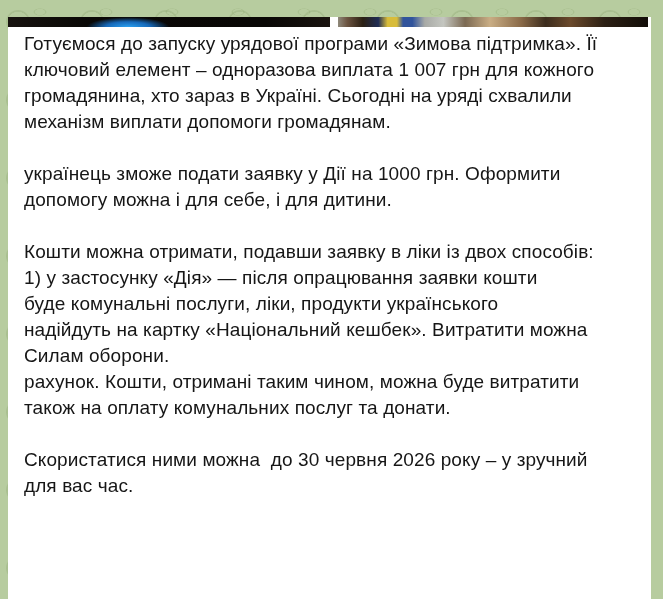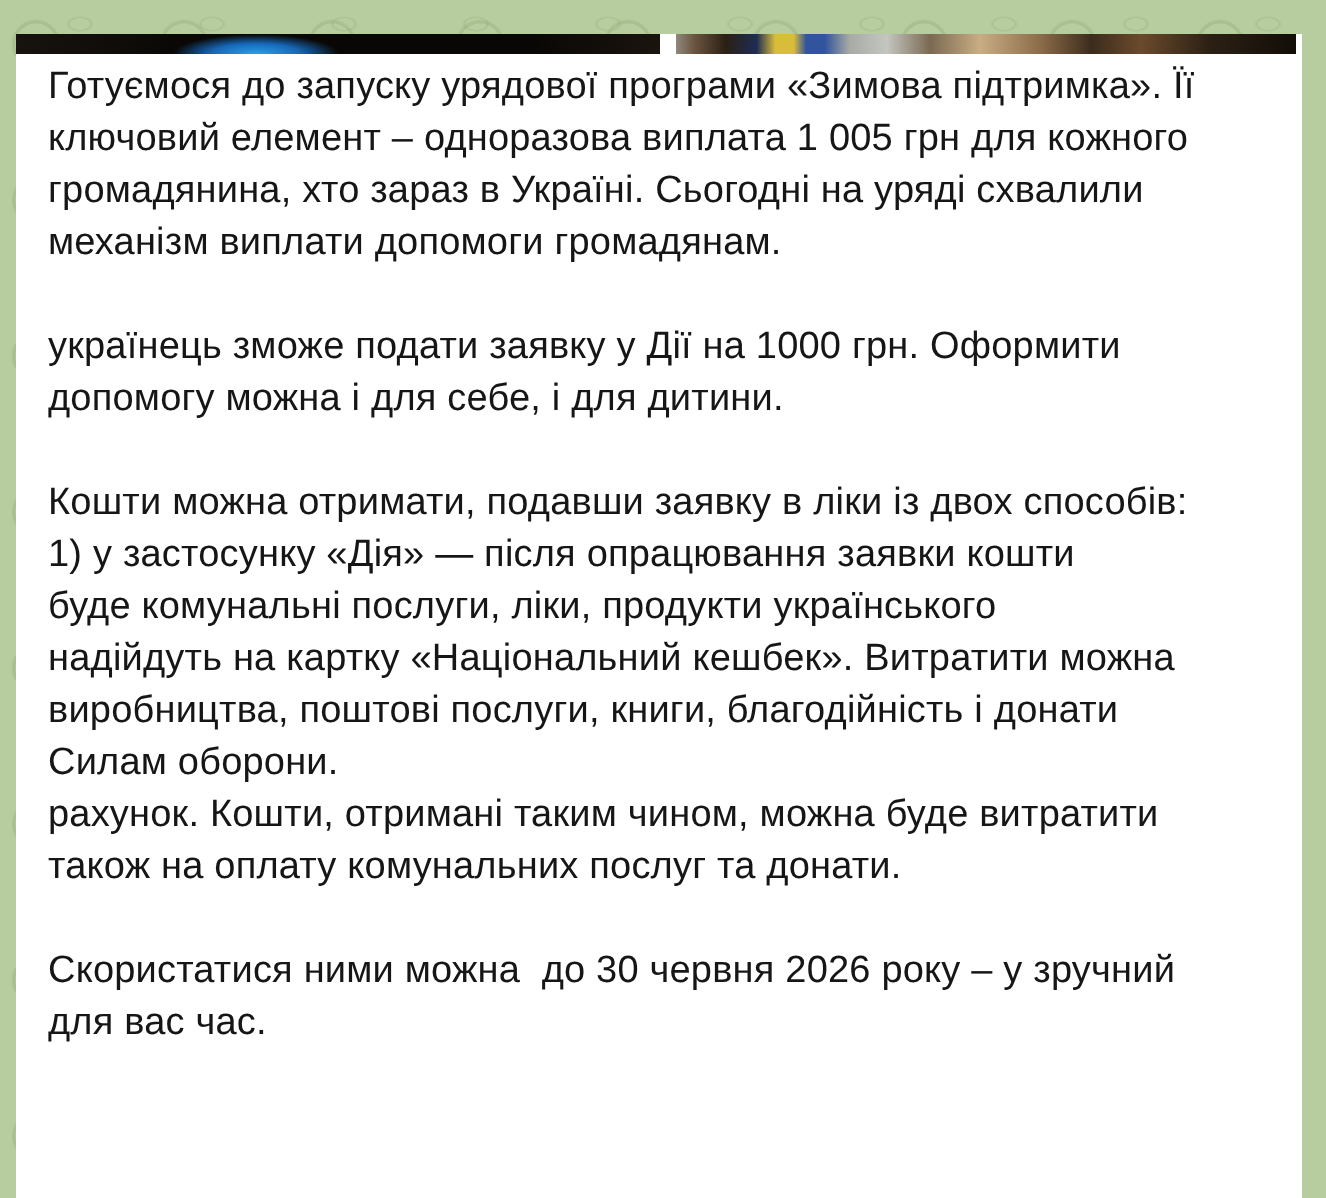--- a/index.html
+++ b/index.html
@@ -70,36 +70,35 @@
     <div class="photos">
       <div class="photo photo-left"></div>
       <div class="photo-gap"></div>
       <div class="photo photo-right"></div>
     </div>
 
     <div class="text">
 
       <div class="para">
         <div class="line">Готуємося до запуску урядової програми «Зимова підтримка». Її</div>
-        <div class="line">ключовий елемент – одноразова виплата 1 005 грн для кожного</div>
+        <div class="line">ключовий елемент – одноразова виплата 1 007 грн для кожного</div>
         <div class="line">громадянина, хто зараз в Україні. Сьогодні на уряді схвалили</div>
         <div class="line">механізм виплати допомоги громадянам.</div>
       </div>
 
       <div class="para">
         <div class="line">українець зможе подати заявку у Дії на 1000 грн. Оформити</div>
         <div class="line">допомогу можна і для себе, і для дитини.</div>
       </div>
 
       <div class="para">
         <div class="line">Кошти можна отримати, подавши заявку в ліки із двох способів:</div>
         <div class="line">1) у застосунку «Дія» — після опрацювання заявки кошти</div>
         <div class="line">буде комунальні послуги, ліки, продукти українського</div>
         <div class="line">надійдуть на картку «Національний кешбек». Витратити можна</div>
-        <div class="line">виробництва, поштові послуги, книги, благодійність і донати</div>
         <div class="line">Силам оборони.</div>
         <div class="line">рахунок. Кошти, отримані таким чином, можна буде витратити</div>
         <div class="line">також на оплату комунальних послуг та донати.</div>
       </div>
 
       <div class="para">
         <div class="line">Скористатися ними можна  до 30 червня 2026 року – у зручний</div>
         <div class="line">для вас час.</div>
       </div>
 

